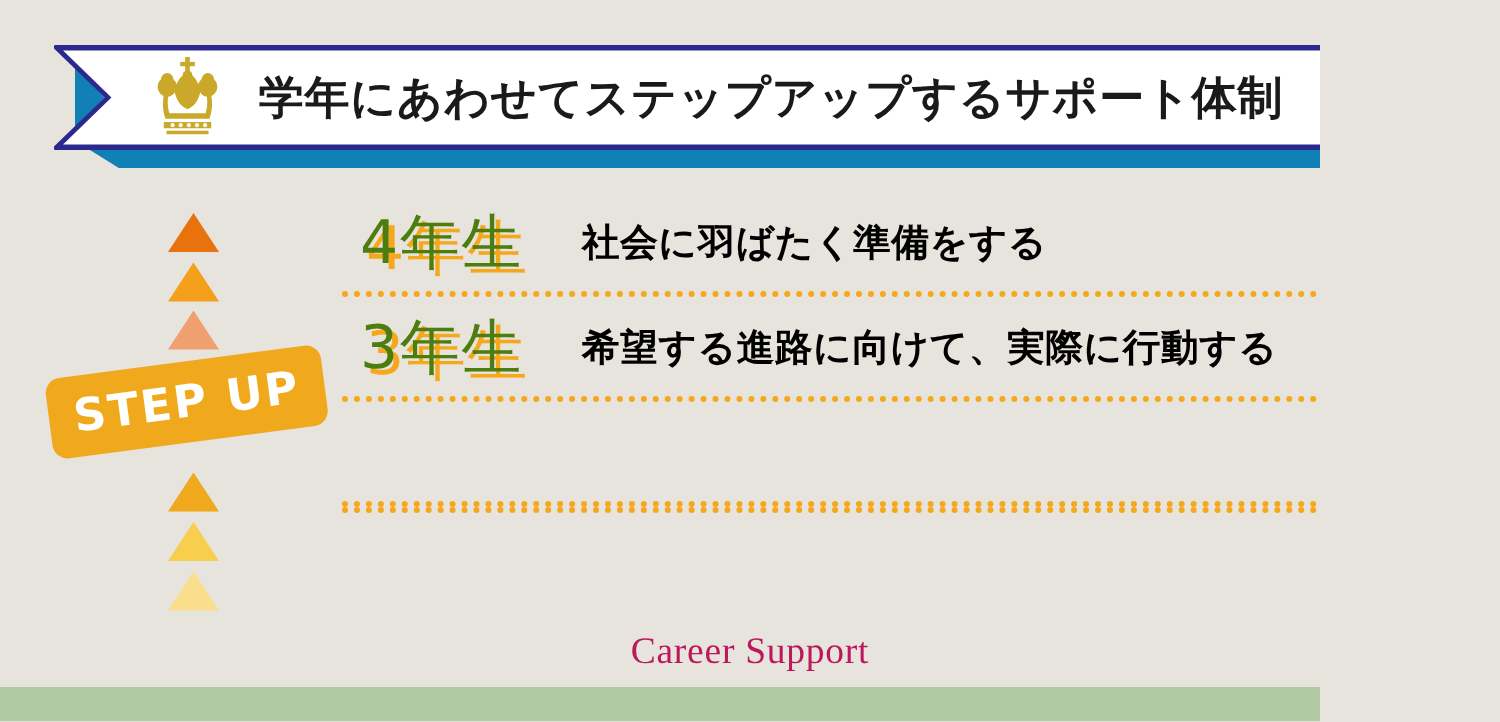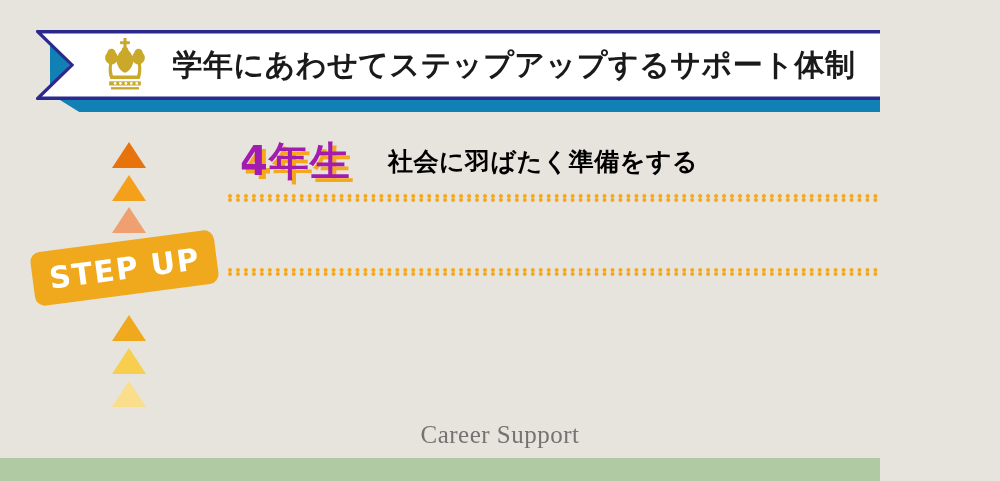--- a/index.html
+++ b/index.html
@@ -145,22 +145,22 @@
     position: relative;
     height: 66px;
     display: flex;
     align-items: center;
   }
   .grade {
     position: relative;
     width: 160px;
     flex: 0 0 160px;
     font-size: 40px;
-    font-weight: bold;
-    color: #a21caf;
+    font-weight: normal;
+    color: #4d7c0f;
     text-shadow: 4px 4px 0 #F5A81C;
     white-space: nowrap;
     font-family: "DejaVu Sans", "Liberation Sans", sans-serif;
     letter-spacing: 1px;
     padding-left: 12px;
     box-sizing: border-box;
   }
   .desc {
     font-size: 25px;
     color: #000000;
@@ -179,21 +179,21 @@
   .footer {
     position: absolute;
     left: 0;
     top: 421px;
     width: 1000px;
     text-align: center;
   }
   .footer-text {
     font-family: "Liberation Serif", "DejaVu Serif", serif;
     font-size: 25px;
-    color: #737373;
+    color: #be185d;
     letter-spacing: 0.5px;
   }
 </style>
 </head>
 <body>
 
 <div id="canvas">
 
   <div class="bottom-band"></div>
 
@@ -256,20 +256,24 @@
   </div>
 
   <div class="rows">
 
     <div class="row">
       <div class="grade">4年生</div>
       <div class="desc">社会に羽ばたく準備をする</div>
     </div>
     <div class="divider"></div>
 
+    <div class="row">
+      <div class="grade">3年生</div>
+      <div class="desc">希望する進路に向けて、実際に行動する</div>
+    </div>
     <div class="divider"></div>
 
     <div class="row">
     </div>
     <div class="divider"></div>
 
     <div class="divider"></div>
 
   </div>
 

